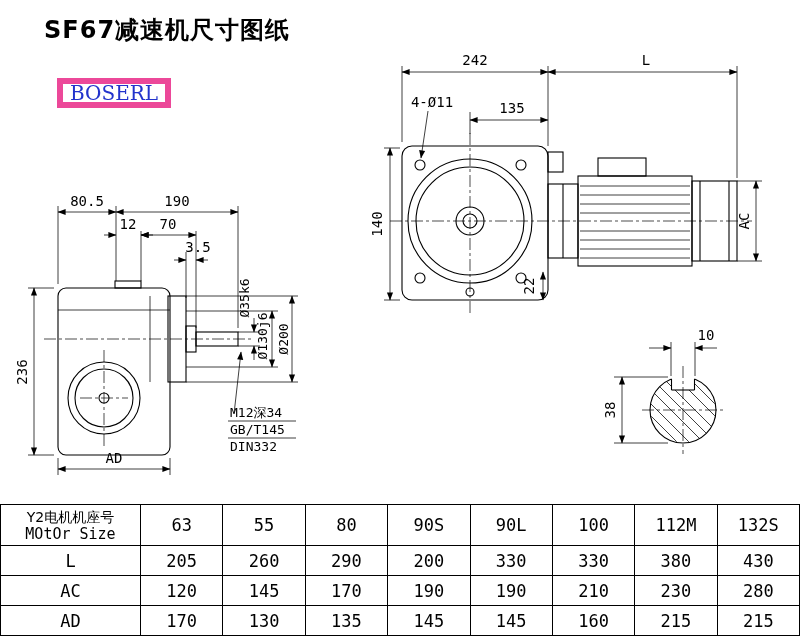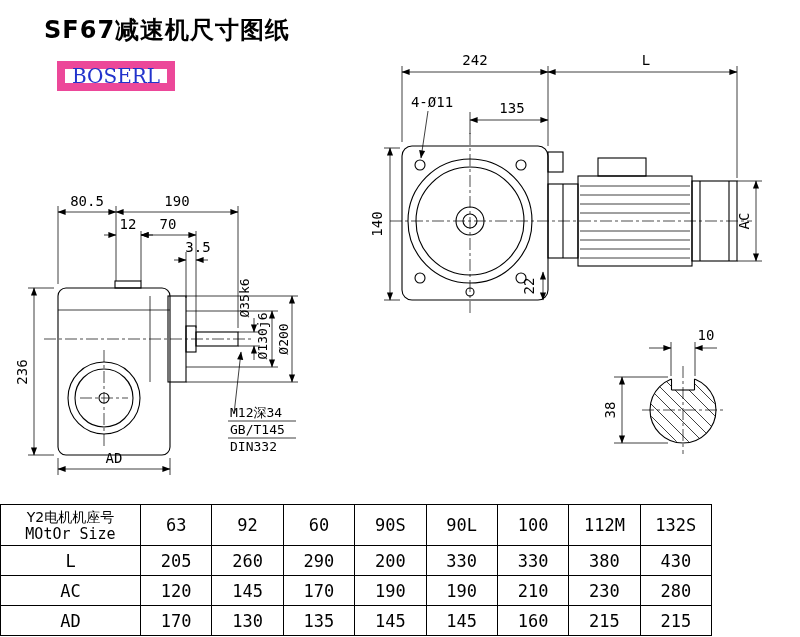--- a/index.html
+++ b/index.html
@@ -1,28 +1,28 @@
 <!DOCTYPE html>
 <html><head>
 <meta charset="utf-8">
 <style>
   * { margin:0; padding:0; box-sizing:border-box; }
   html,body { width:800px; height:637px; background:#ffffff; font-family:"DejaVu Sans", sans-serif; overflow:hidden; }
   .canvas { position:relative; width:800px; height:637px; background:#fff; }
   .drawing-wrap { position:relative; width:800px; height:504px; }
   .page-title { position:absolute; left:44px; top:14px; font-size:24px; font-weight:bold; color:#000; letter-spacing:1px; }
-  .logo-box { position:absolute; left:57px; top:61px; border:8px solid #ec4899; padding:0 7px; height:30px; display:flex; align-items:center; background:#fff; }
+  .logo-box { position:absolute; left:57px; top:78px; border:6px solid #ec4899; padding:0 7px; height:30px; display:flex; align-items:center; background:#fff; }
   .logo-text { font-family:"DejaVu Serif", serif; font-size:20px; color:#2233cc; }
   svg .ol { stroke:#000; stroke-width:1.1; fill:none; }
   svg .thin { stroke:#000; stroke-width:0.75; fill:none; }
   svg .cl { stroke:#000; stroke-width:0.7; fill:none; stroke-dasharray:12 3 3 3; }
   svg .wf { fill:#fff; stroke:none; }
   svg text { font-family:"DejaVu Sans Mono", monospace; font-size:14px; fill:#000; }
   svg text.small { font-size:13px; }
-  table.dims { width:712px; border-collapse:collapse; table-layout:fixed; font-family:"DejaVu Sans Mono", monospace; background:#fff; }
+  table.dims { width:800px; border-collapse:collapse; table-layout:fixed; font-family:"DejaVu Sans Mono", monospace; background:#fff; }
   table.dims td { border:1px solid #000; text-align:center; vertical-align:middle; font-size:17px; height:30px; color:#000; }
   table.dims tr.hdr td { height:41px; }
   .lbl-cn { font-size:14px; font-family:"DejaVu Sans", sans-serif; line-height:1.3; }
   .lbl-en { font-size:15px; line-height:1.1; }
 </style>
 </head>
 <body>
 
 <div class="canvas">
   <div class="drawing-wrap">
@@ -211,22 +211,22 @@
         <col>
         <col>
     </colgroup>
     <tbody>
       <tr class="hdr">
         <td>
           <div class="lbl-cn">Y2电机机座号</div>
           <div class="lbl-en">MOtOr Size</div>
         </td>
         <td>63</td>
-        <td>92</td>
-        <td>60</td>
+        <td>55</td>
+        <td>80</td>
         <td>90S</td>
         <td>90L</td>
         <td>100</td>
         <td>112M</td>
         <td>132S</td>
       </tr>
       <tr>
         <td>L</td>
         <td>205</td>
         <td>260</td>

